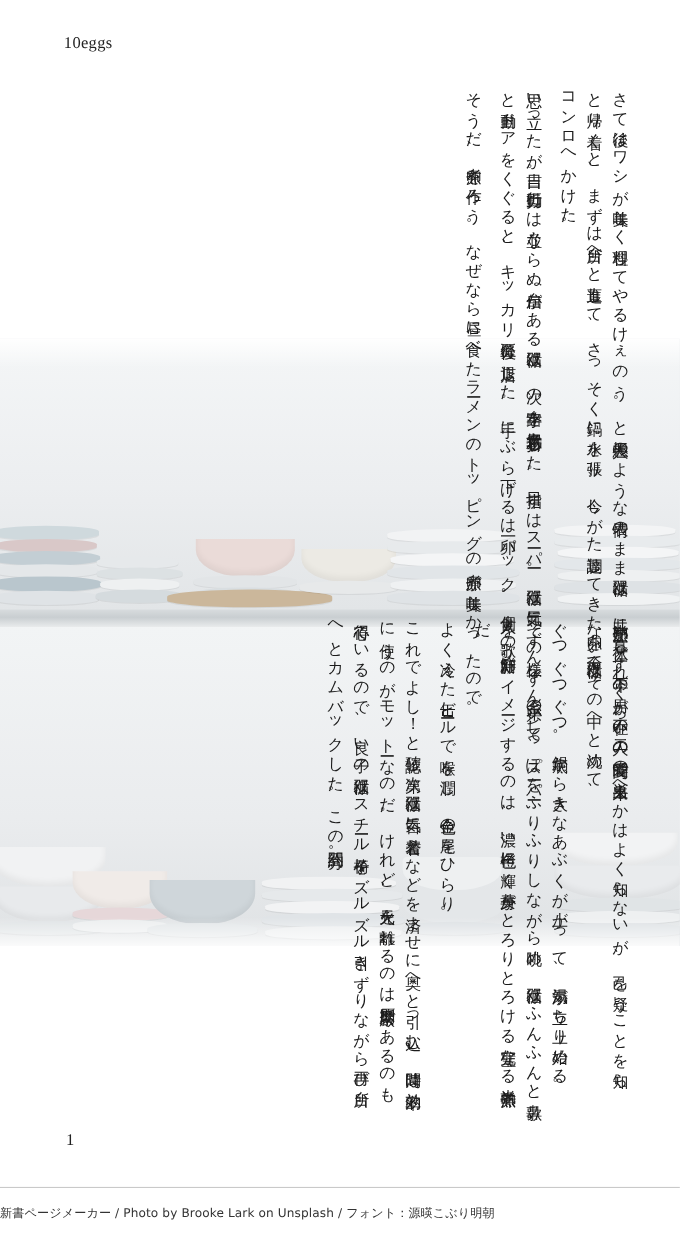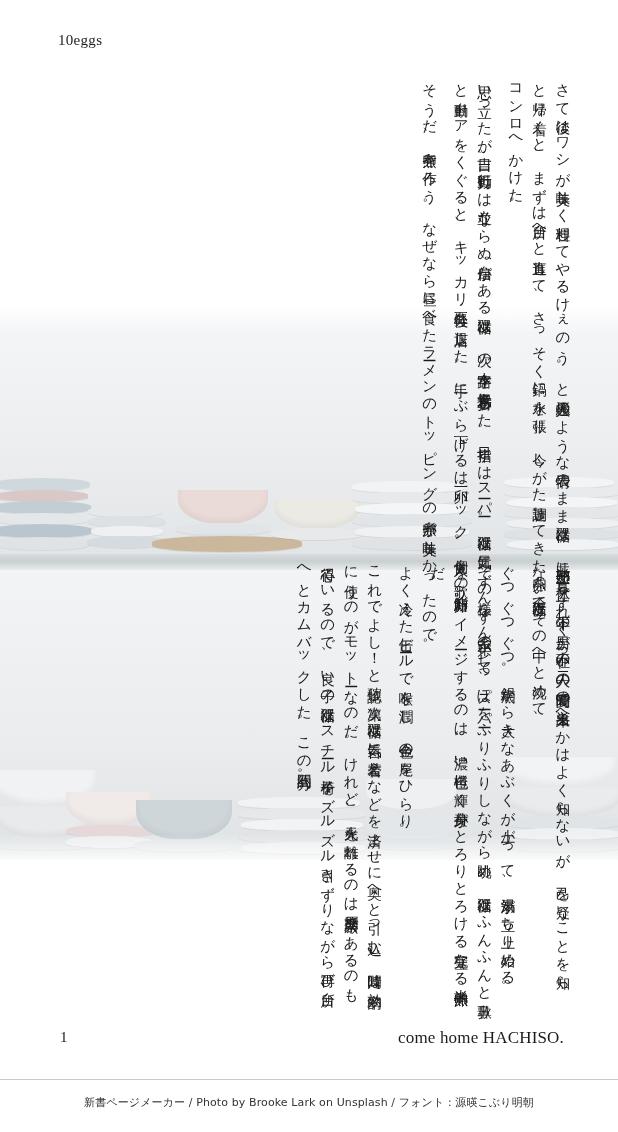--- a/index.html
+++ b/index.html
@@ -139,21 +139,21 @@
     bottom: 52px;
     width: 618px;
     height: 1px;
     background: #c9c9c9;
   }
   #footer-credit {
     position: absolute;
     left: 0;
     bottom: 22px;
     width: 618px;
-    text-align: center;
+    text-align: left;
     font-family: "DejaVu Sans", "Liberation Sans", sans-serif;
     font-size: 11px;
     color: #333;
     letter-spacing: 0.01em;
   }
 </style>
 </head>
 <body>
 
 <div id="page">
@@ -274,17 +274,16 @@
     <div class="vtext">これでよし！と確認し次第、双循は呑気に着替えなどを済ませに奥へと引っ込む。時間は効率的に使うのがモットーなのだ。けれど、火元を離れるのは原則厳禁であるのも心得ているので、良い子の双循はスチール椅子をズルズル引きずりながら再び台所へとカムバックした。この間約三分。</div>
     <div class="colgap"></div>
     <div class="vtext">よく冷えた缶ビールで喉を潤し、金色の尾をひらり。</div>
     <div class="colgap"></div>
     <div class="vtext">ぐつぐつぐつ。鍋底から大きなあぶくが上がって、湯気が立ち上り始める。その様を、金糸のしっぽをふりふりしながら眺め、双循はふんふんと鼻歌を歌う。イメージするのは、濃い橙色に輝く黄身がとろりとろける完璧なる半熟煮卵だ。</div>
     <div class="colgap"></div>
     <div class="vtext">半熟卵が一体どれくらいの時間で出来るかはよく知らないが、己を疑うことを知らない双循は</div>
   </div>
 
   <div id="page-number">1</div>
-  <div id="colophon-right">come home HACHISO.</div>
   <div id="footer-rule"></div>
   <div id="footer-credit">新書ページメーカー / Photo by Brooke Lark on Unsplash / フォント：源暎こぶり明朝</div>
 
 </div>
 
 </body></html>

